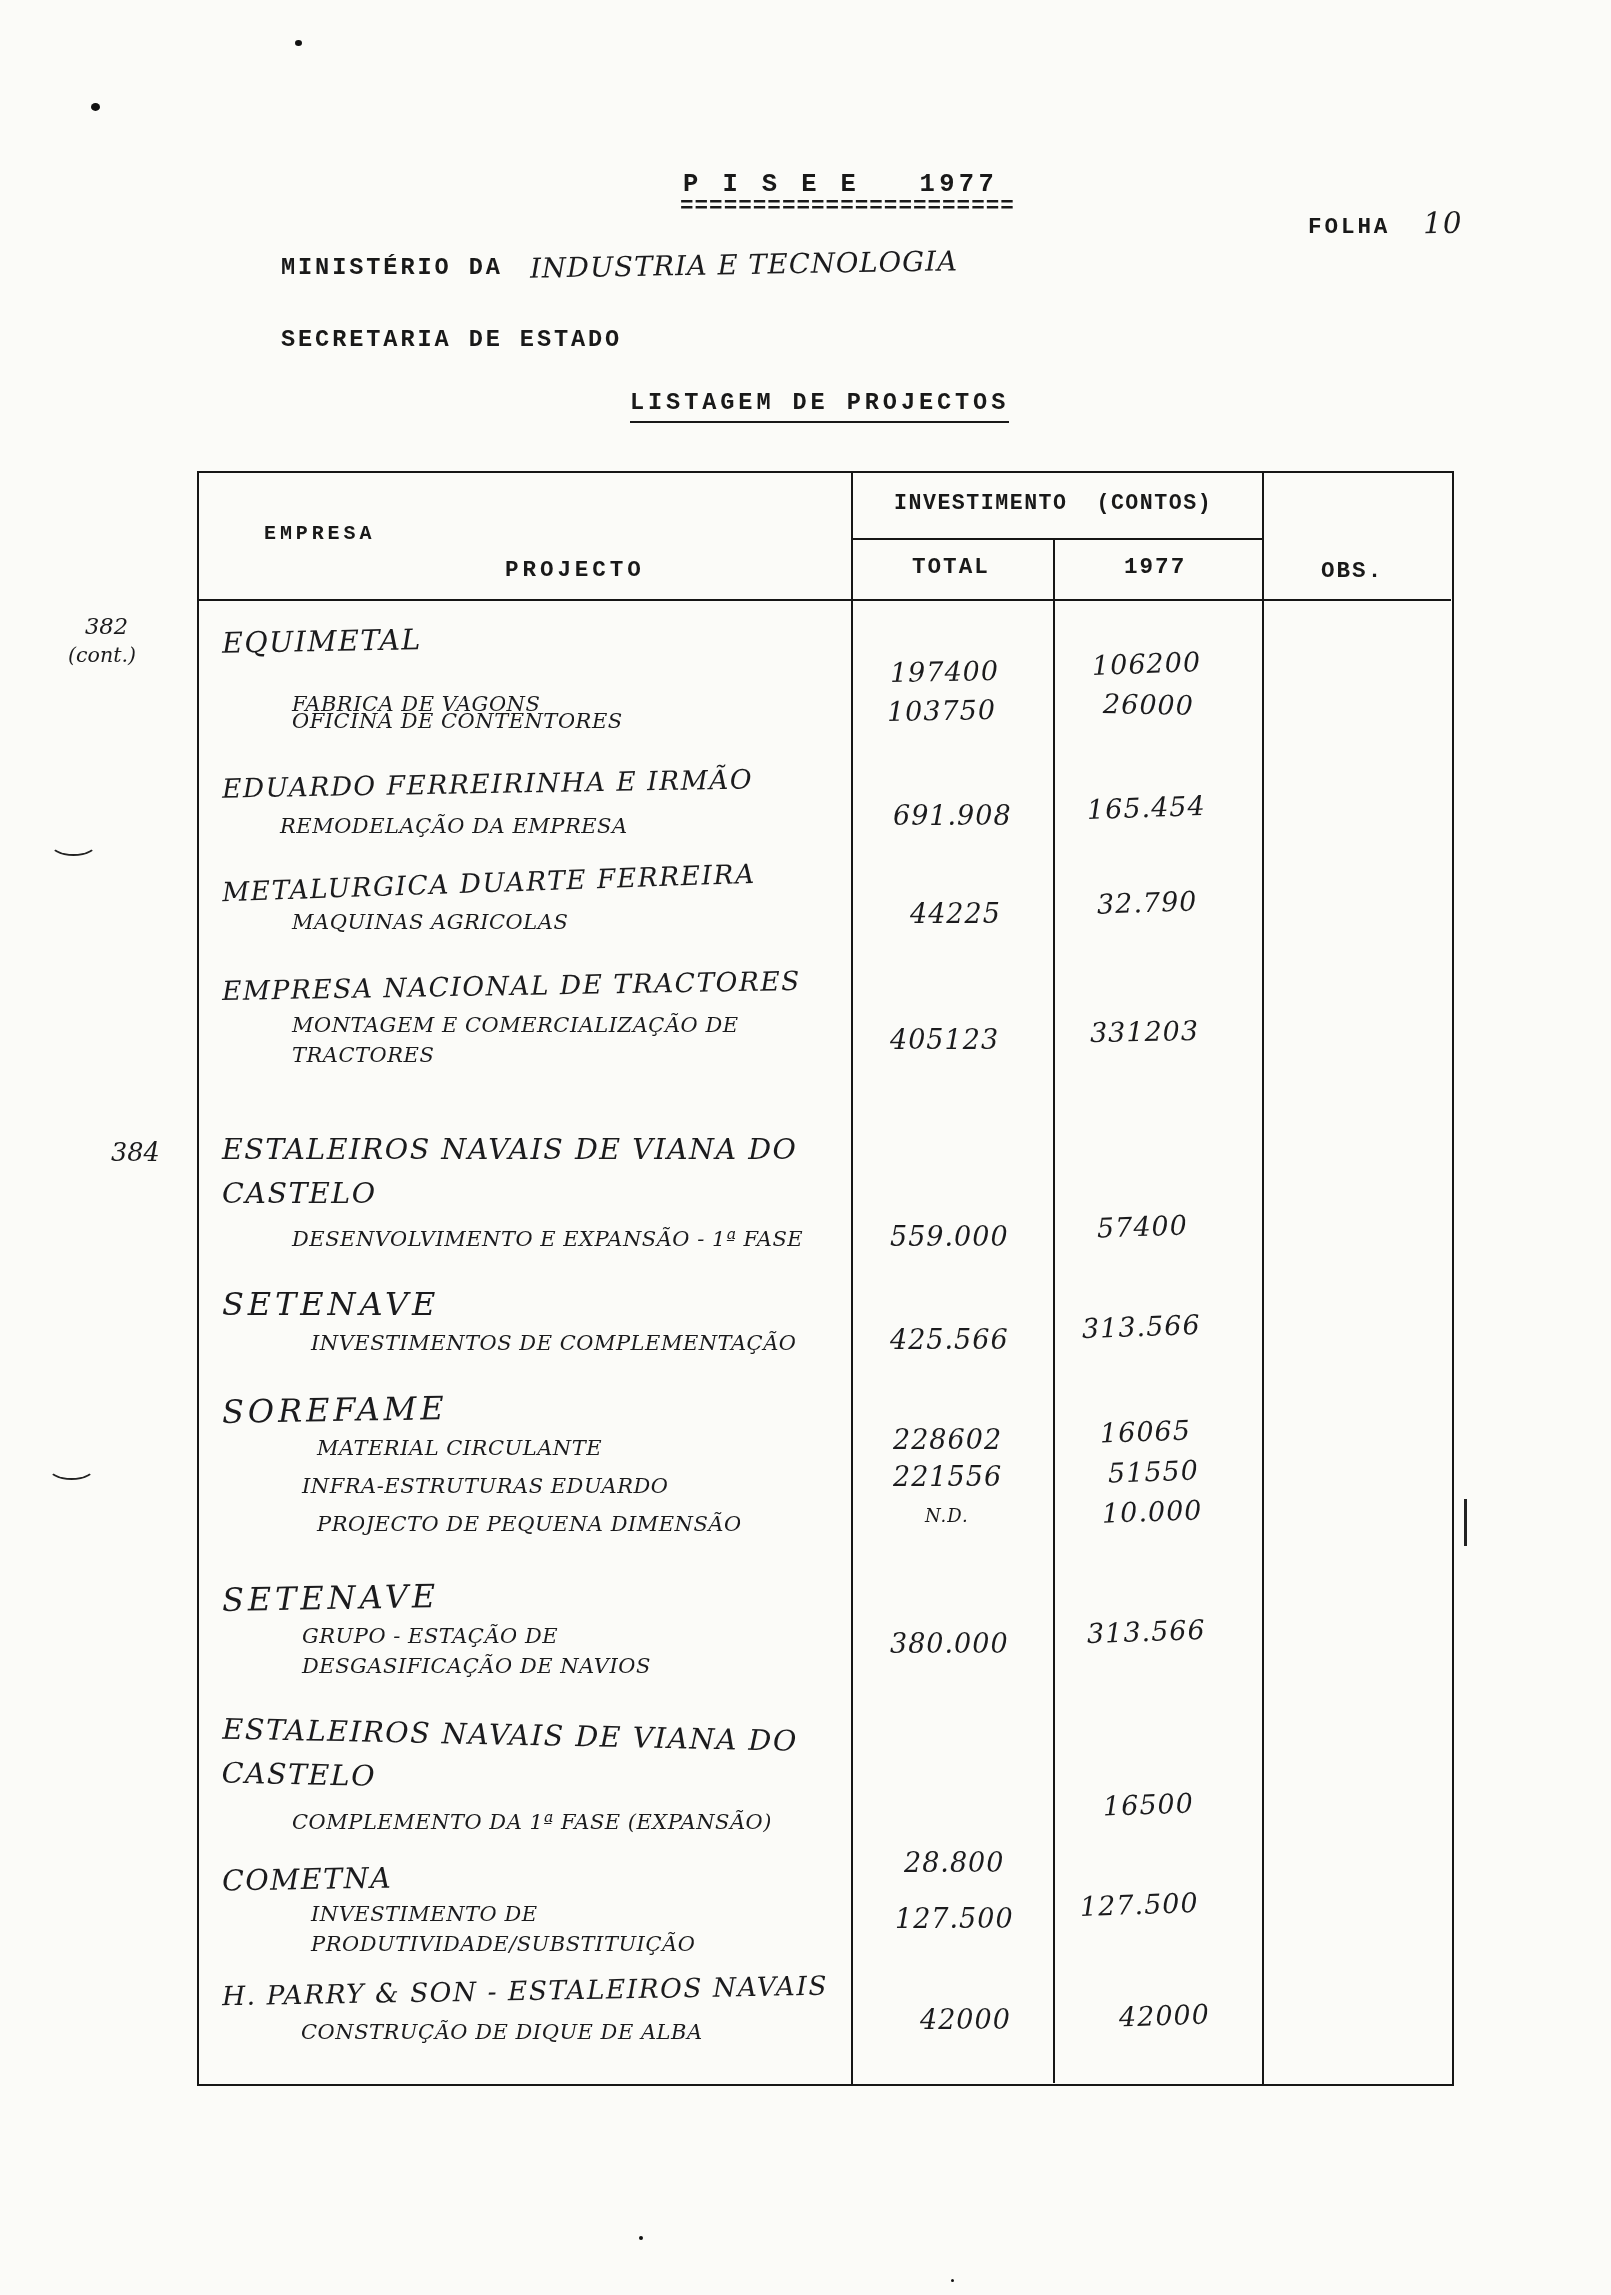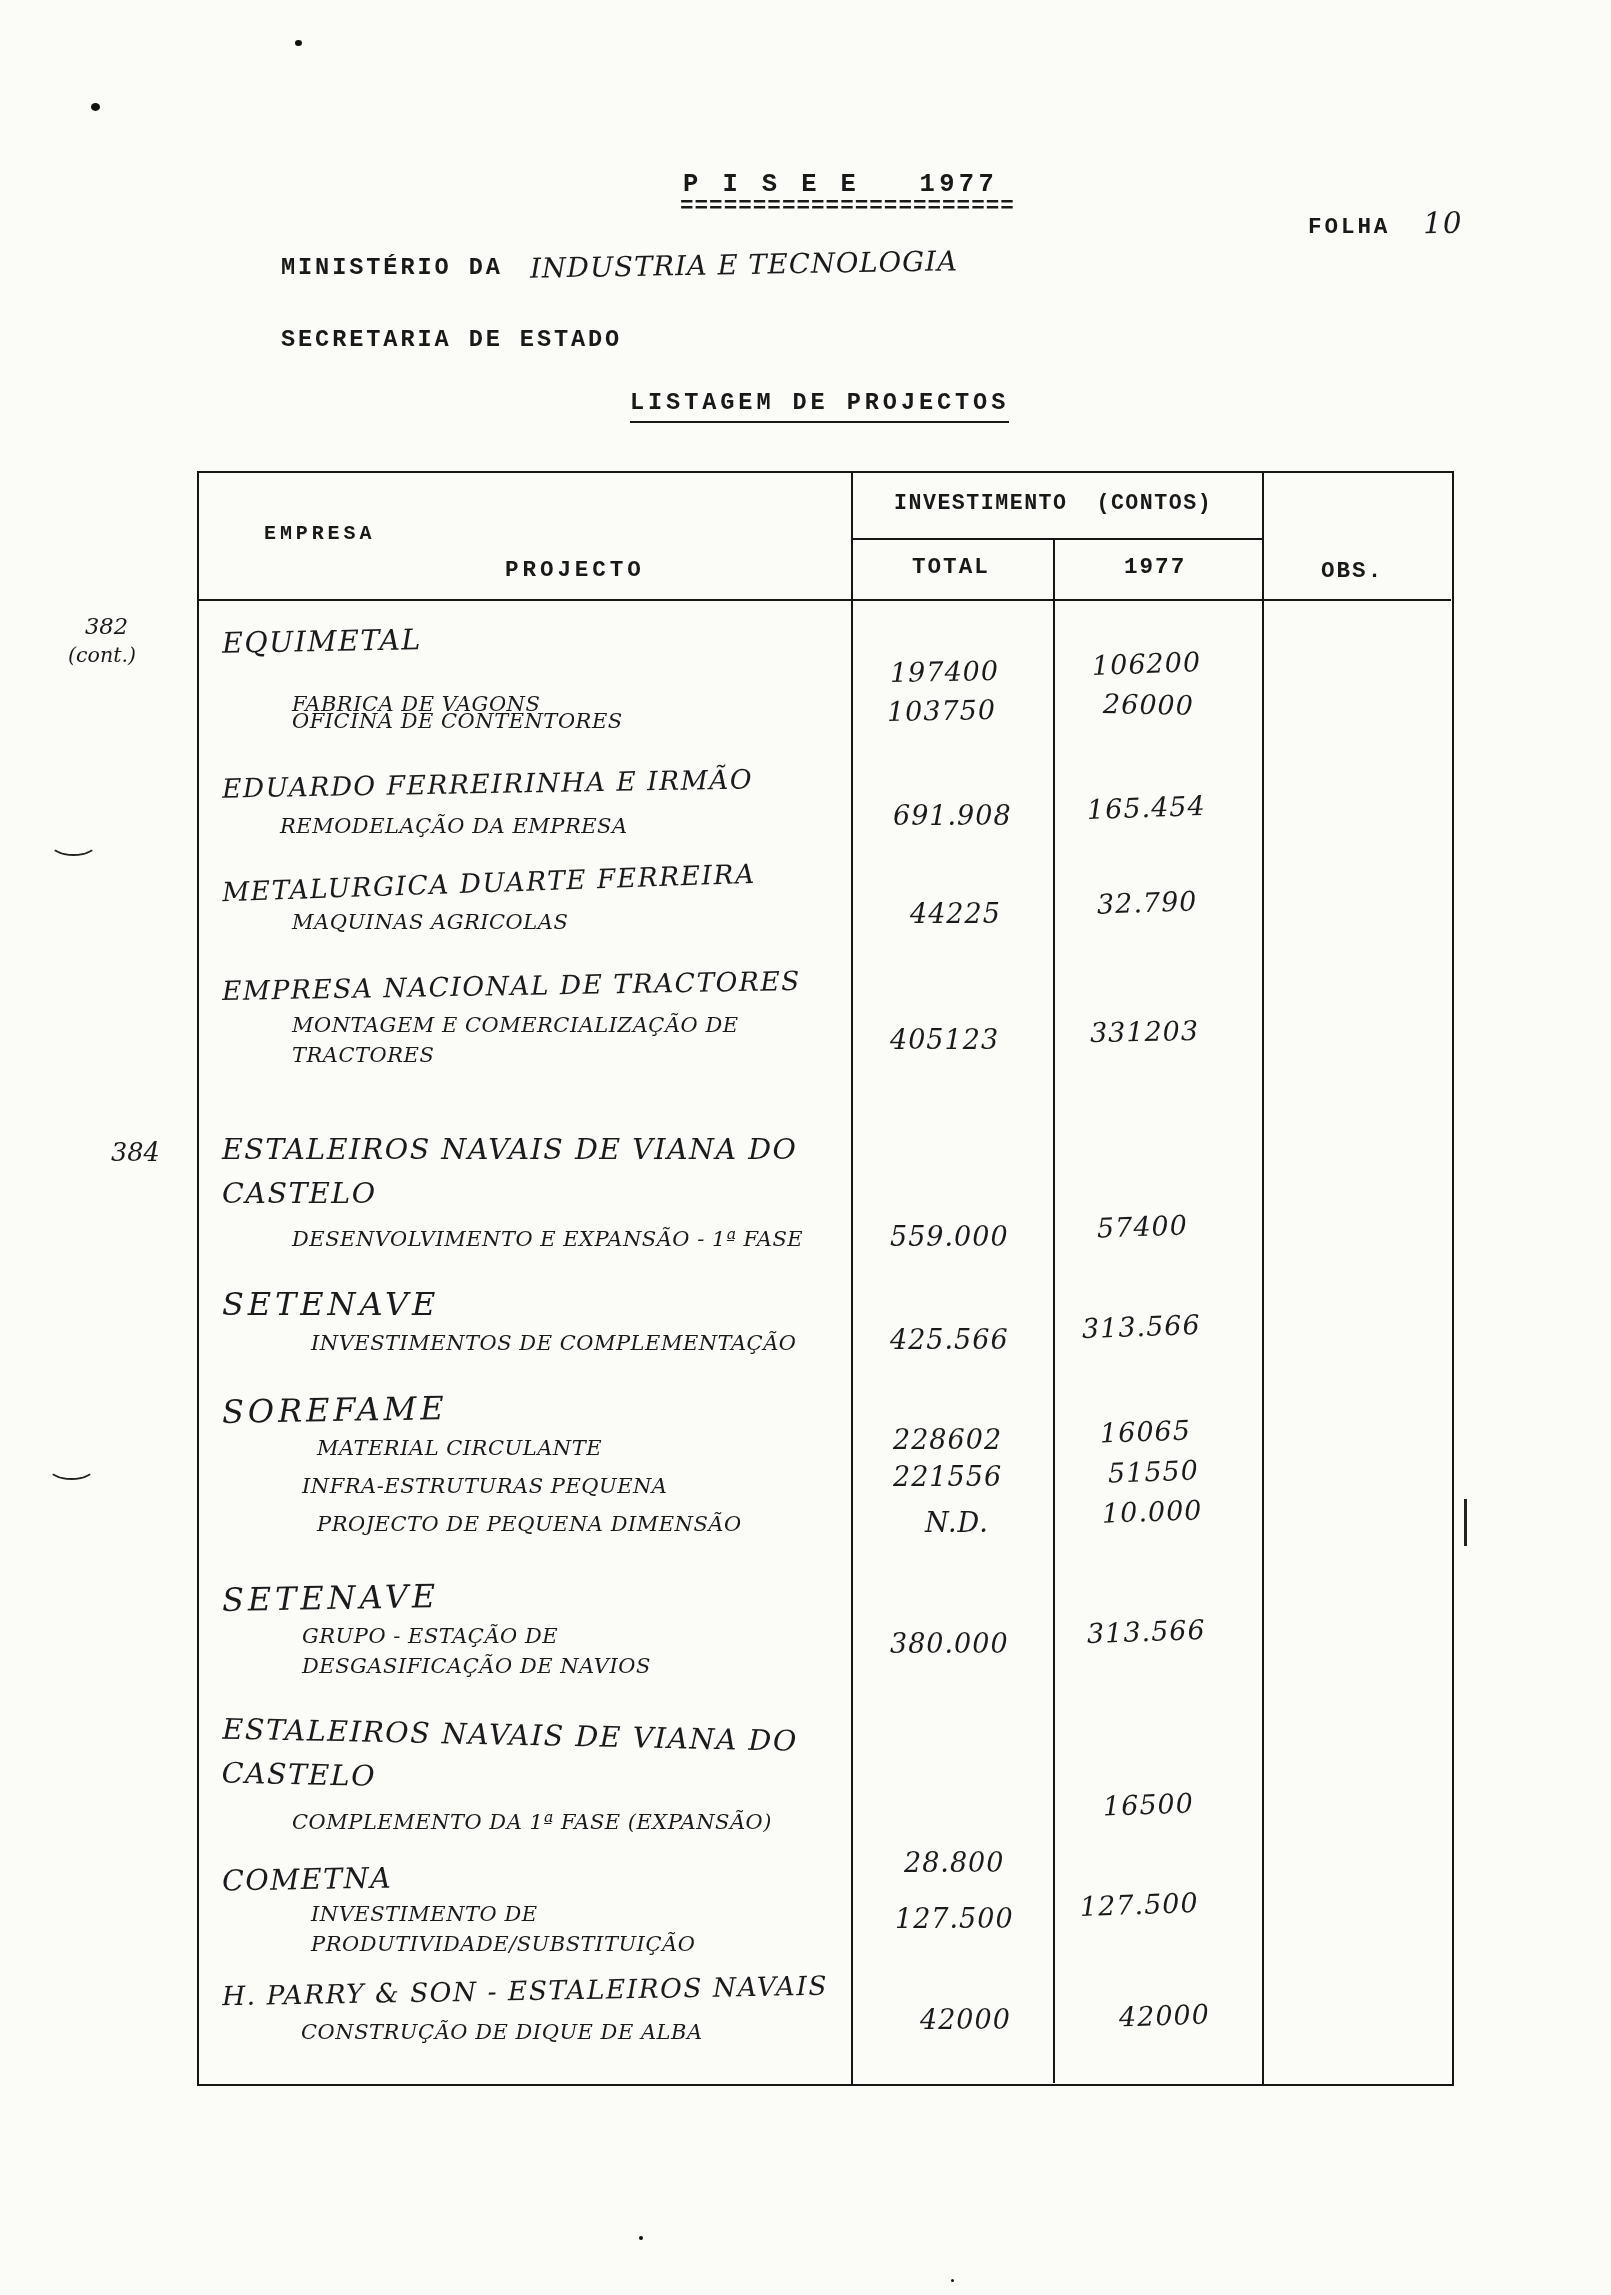--- a/index.html
+++ b/index.html
@@ -125,25 +125,25 @@
 
   <div class="hw co-big" style="left:222px;top:1281px;">SETENAVE</div>
   <div class="hw pr" style="left:311px;top:1328px;">INVESTIMENTOS DE COMPLEMENTAÇÃO</div>
   <div class="hw val" style="left:890px;top:1320px;">425.566</div>
   <div class="hw val t1" style="left:1082px;top:1307px;">313.566</div>
 
   <div class="hw co-big t2" style="left:222px;top:1387px;">SOREFAME</div>
   <div class="hw pr" style="left:317px;top:1433px;">MATERIAL CIRCULANTE</div>
   <div class="hw val" style="left:893px;top:1420px;">228602</div>
   <div class="hw val t1" style="left:1100px;top:1412px;">16065</div>
-  <div class="hw pr" style="left:302px;top:1471px;">INFRA-ESTRUTURAS PEQUENA</div>
+  <div class="hw pr" style="left:302px;top:1471px;">INFRA-ESTRUTURAS EDUARDO</div>
   <div class="hw val" style="left:893px;top:1457px;">221556</div>
   <div class="hw val t1" style="left:1108px;top:1452px;">51550</div>
   <div class="hw pr" style="left:317px;top:1509px;">PROJECTO DE PEQUENA DIMENSÃO</div>
-  <div class="hw val" style="left:925px;top:1503px;font-size:27px;">N.D.</div>
+  <div class="hw val" style="left:925px;top:1503px;font-size:18px;">N.D.</div>
   <div class="hw val t1" style="left:1102px;top:1492px;">10.000</div>
 
   <div class="hw co-big t2" style="left:222px;top:1575px;">SETENAVE</div>
   <div class="hw pr wrap" style="left:302px;top:1621px;width:452px;">GRUPO - ESTAÇÃO DE DESGASIFICAÇÃO DE NAVIOS</div>
   <div class="hw val" style="left:890px;top:1624px;">380.000</div>
   <div class="hw val t1" style="left:1087px;top:1612px;">313.566</div>
 
   <div class="hw co wrap t3" style="left:222px;top:1714px;width:609px;line-height:1.55;">ESTALEIROS NAVAIS DE VIANA DO CASTELO</div>
   <div class="hw pr" style="left:292px;top:1807px;">COMPLEMENTO DA 1ª FASE (EXPANSÃO)</div>
   <div class="hw val" style="left:904px;top:1835px;margin-top:8px;">28.800</div>

